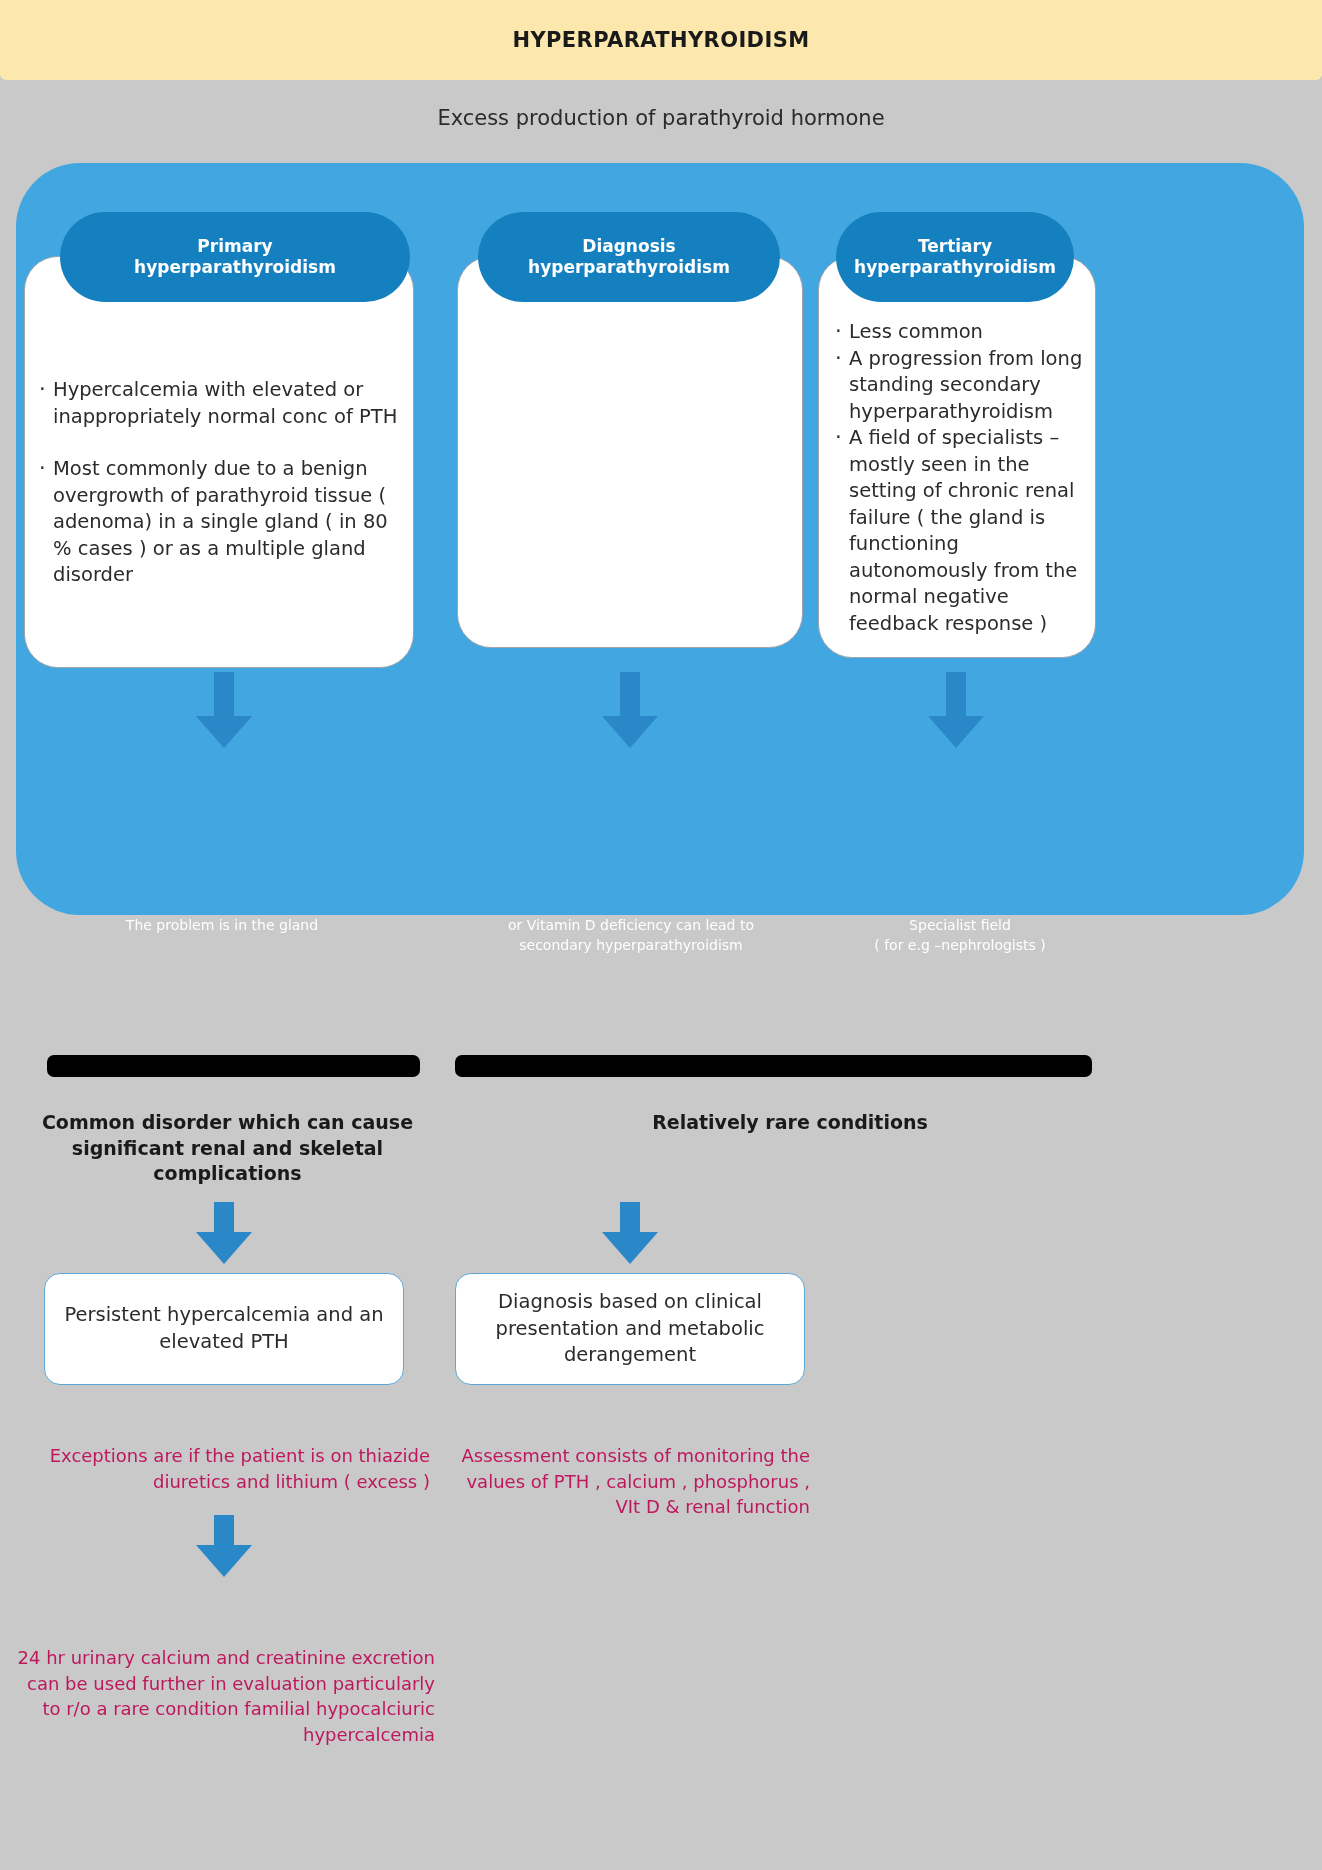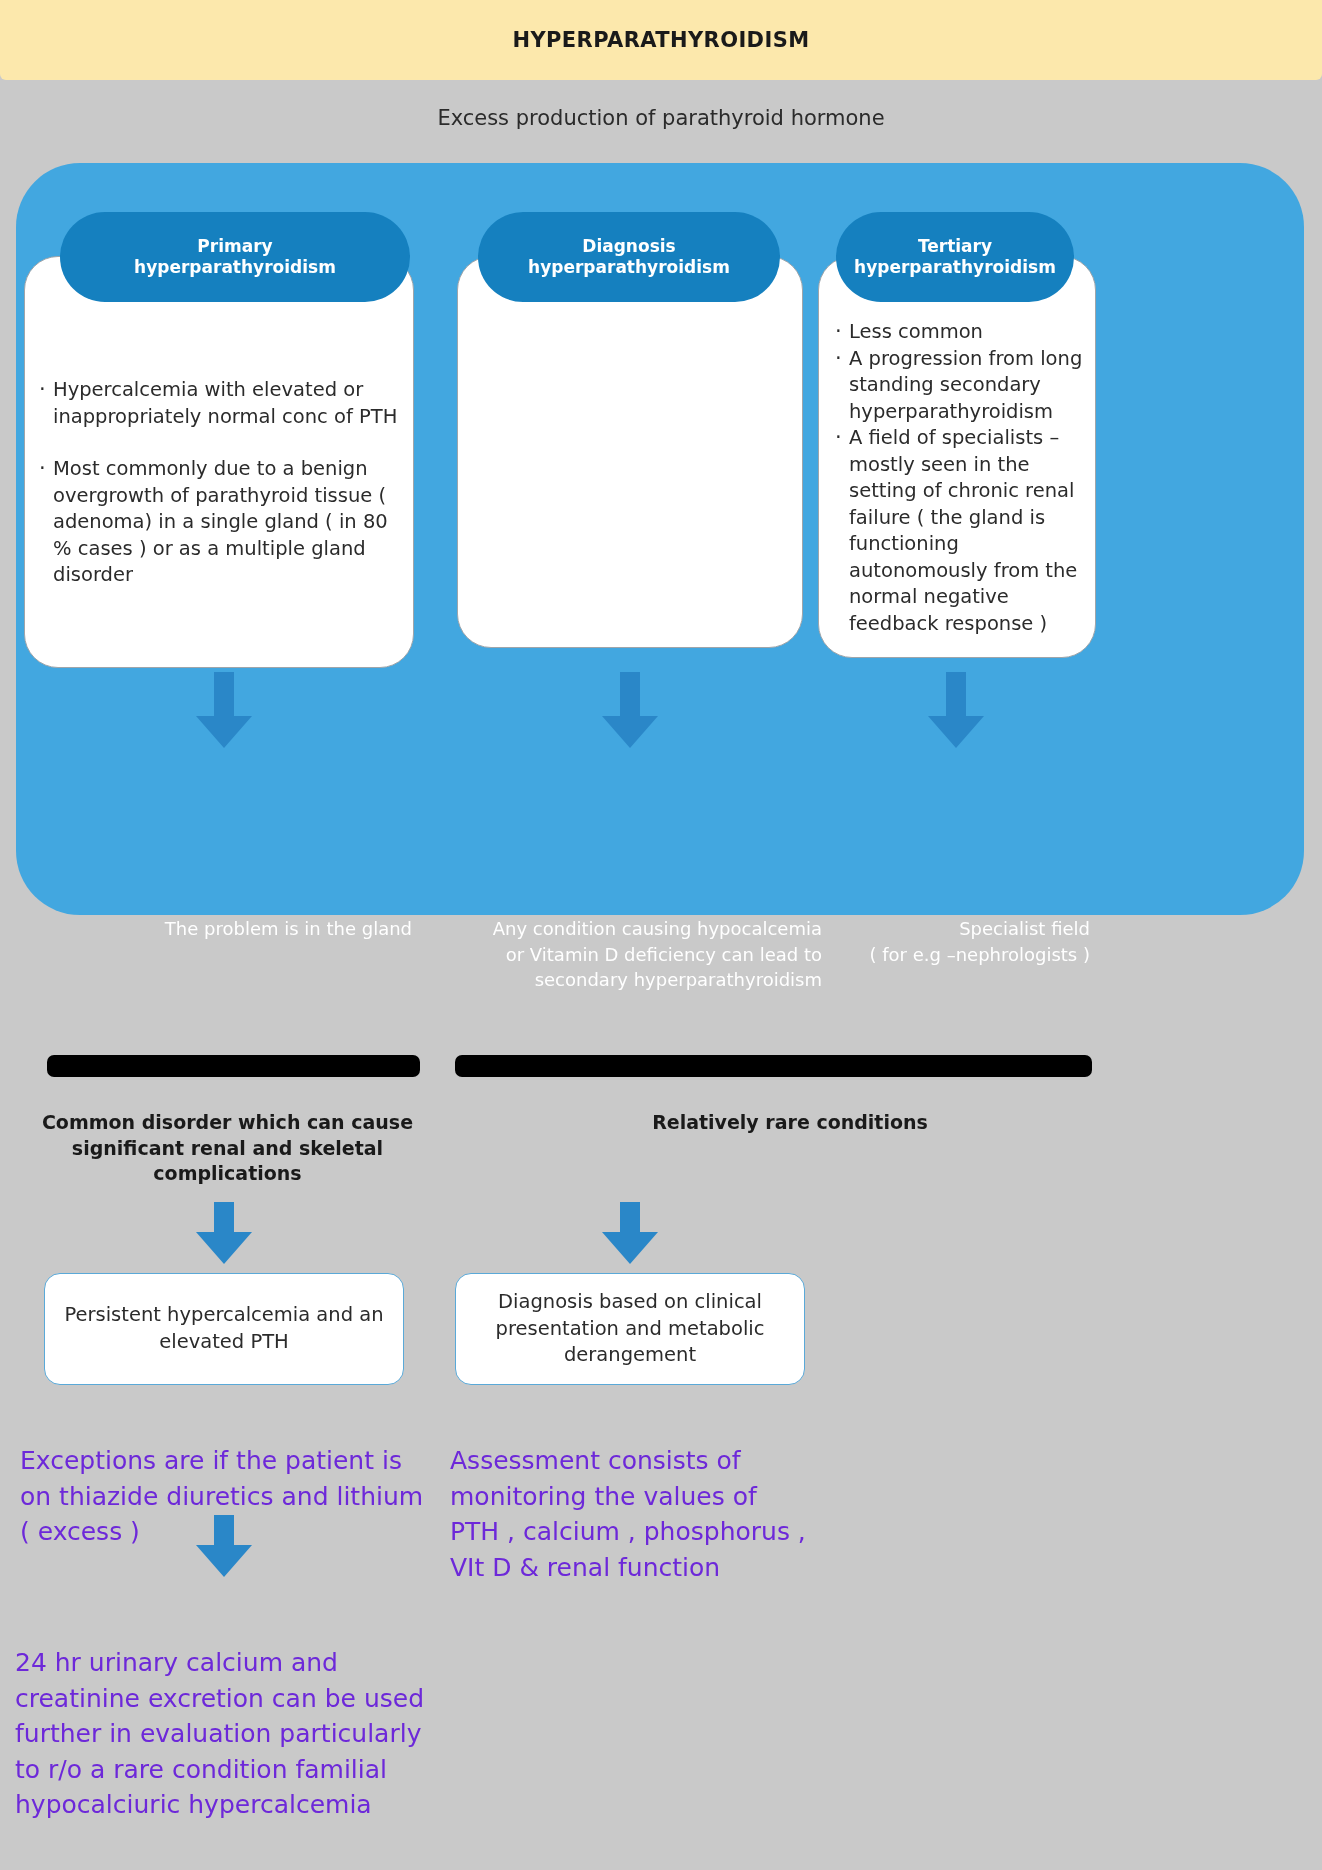--- a/index.html
+++ b/index.html
@@ -139,23 +139,23 @@
     margin: 0 auto;
     border-left: 28px solid transparent;
     border-right: 28px solid transparent;
     border-top: 32px solid #2a87c8;
   }
 
   
   .blue-summary {
     position: absolute;
     color: #ffffff;
-    font-size: 18px;
+    font-size: 14px;
     line-height: 1.42;
-    text-align: right;
+    text-align: center;
     z-index: 4;
   }
   .sum-primary   { left: 32px;  top: 916px; width: 380px; }
   .sum-secondary { left: 440px; top: 916px; width: 382px; }
   .sum-tertiary  { left: 830px; top: 916px; width: 260px; }
 
   
   .black-bar {
     position: absolute;
     background: #000000;
@@ -192,24 +192,24 @@
     line-height: 1.38;
     color: #2b2b2b;
     text-align: center;
   }
   .box-left  { left: 44px;  top: 1273px; width: 360px; height: 112px; }
   .box-right { left: 455px; top: 1273px; width: 350px; height: 112px; }
 
   
   .plain-text {
     position: absolute;
-    font-size: 25px;
+    font-size: 18px;
     line-height: 1.42;
-    color: #6d28d9;
-    text-align: left;
+    color: #be185d;
+    text-align: right;
   }
   .pt-left-1  { left: 20px;  top: 1443px; width: 410px; }
   .pt-right-1 { left: 450px; top: 1443px; width: 360px; }
   .pt-left-2  { left: 15px;  top: 1645px; width: 420px; }
 </style>
 </head>
 <body>
 
 <div class="title-banner">
   <span class="title-text">HYPERPARATHYROIDISM</span>
@@ -243,21 +243,20 @@
   <span>
     <span>Diagnosis</span><br>
     <span>hyperparathyroidism</span>
   </span>
 </div>
 <div class="arrow-down" style="left:602px; top:672px;">
   <div class="shaft" style="height:44px;"></div>
   <div class="head"></div>
 </div>
 <div class="blue-summary sum-secondary">
-  <div>Any condition causing hypocalcemia</div>
   <div>or Vitamin D deficiency can lead to</div>
   <div>secondary hyperparathyroidism</div>
 </div>
 
 <div class="white-card card-tertiary">
   <ul class="bullets body-text">
     <li>Less common</li>
     <li>A progression from long standing secondary hyperparathyroidism</li>
     <li>A field of specialists – mostly seen in the setting of chronic renal failure ( the gland is functioning autonomously from the normal negative feedback response )</li>
   </ul>

